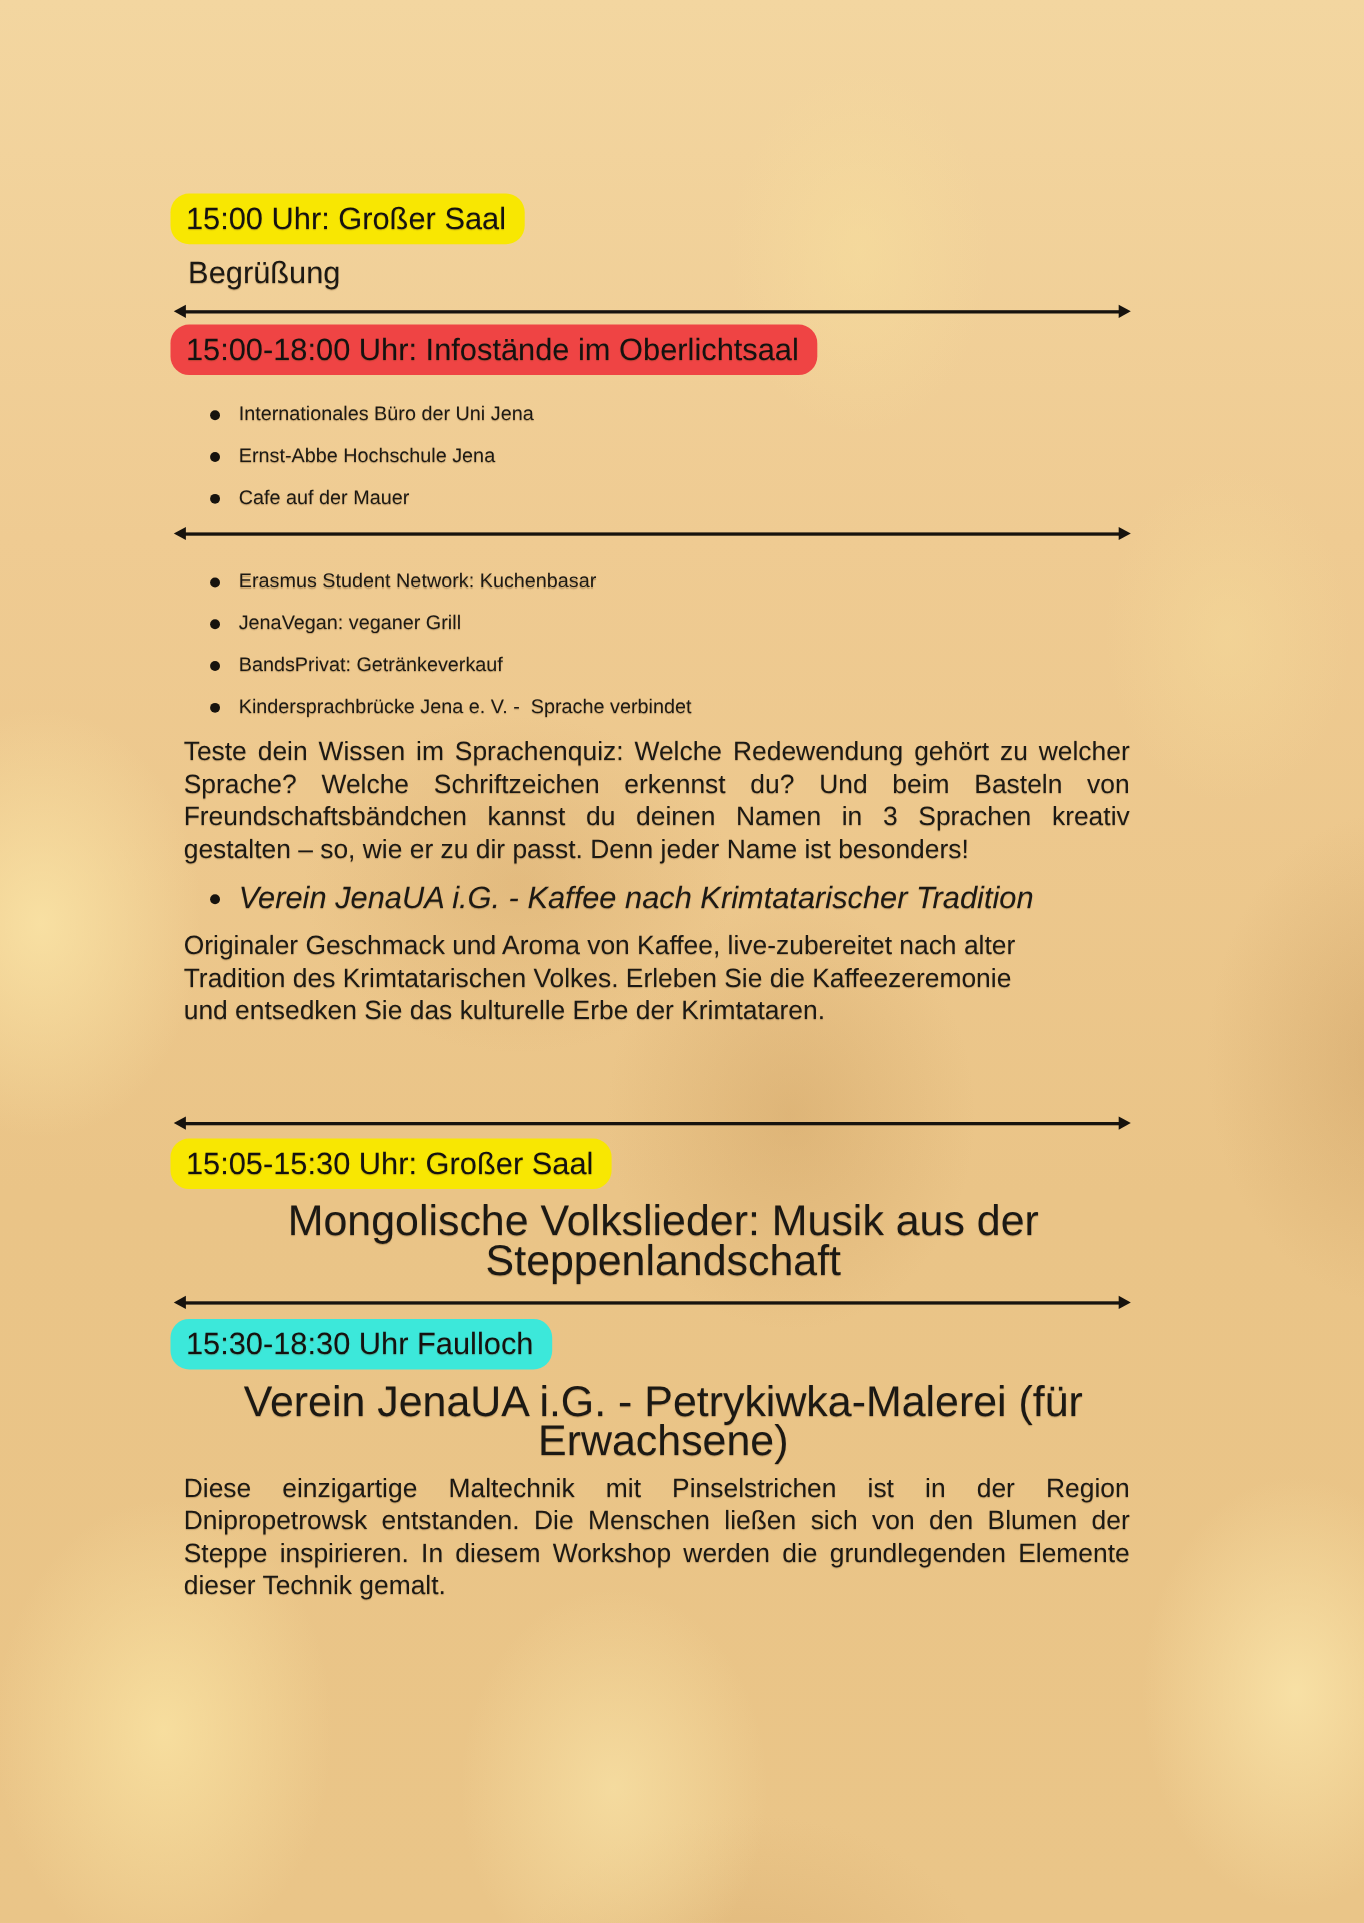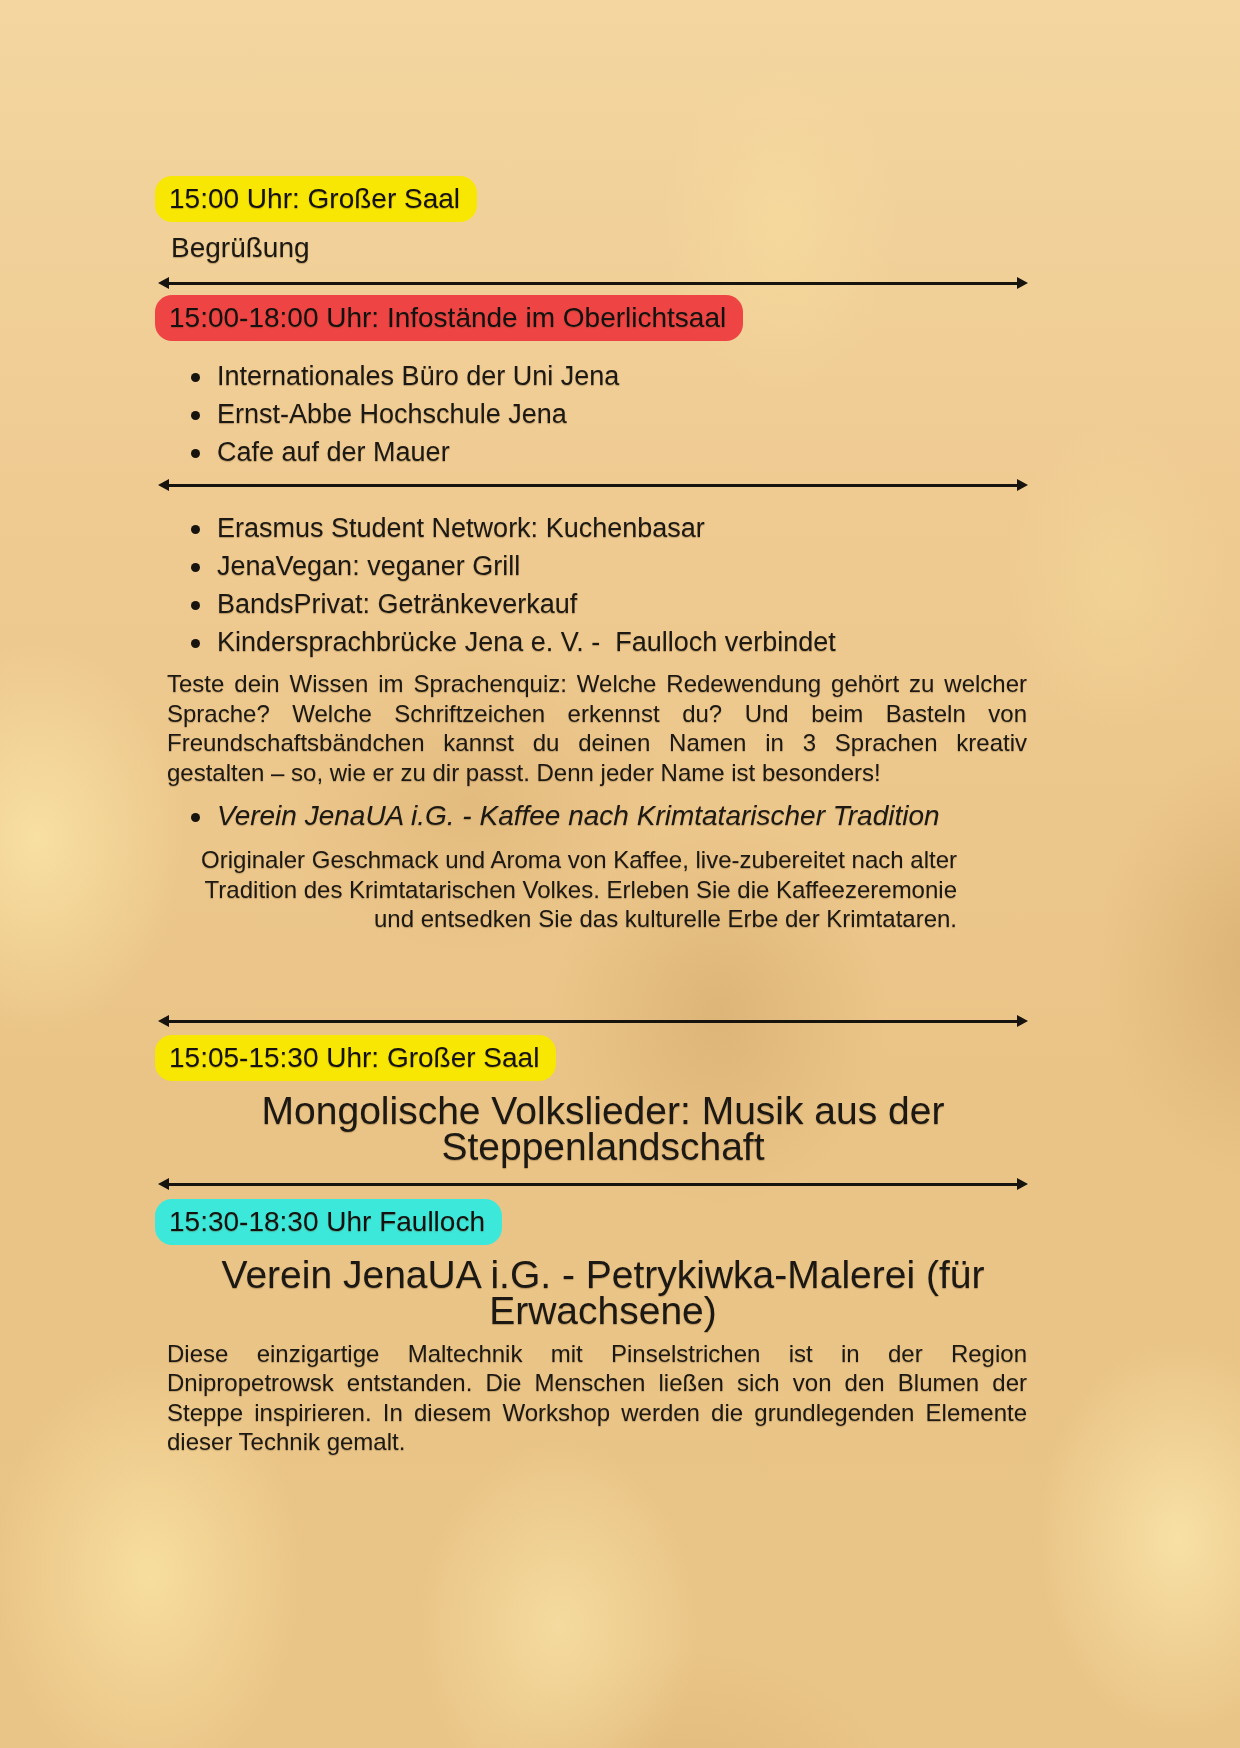--- a/index.html
+++ b/index.html
@@ -51,36 +51,36 @@
   .divider::before,.divider::after{
     content:"";position:absolute;top:-5px;width:0;height:0;border-style:solid;
   }
   .divider::before{left:-9px;border-width:6px 11px 6px 0;border-color:transparent #17130e transparent transparent;}
   .divider::after{right:-9px;border-width:6px 0 6px 11px;border-color:transparent transparent transparent #17130e;}
   ul.bullets{
     list-style:none;margin:0;padding:0 0 0 36px;
   }
   ul.bullets li{
     position:relative;
-    font-size:27px;line-height:38px;
+    font-size:18px;line-height:38px;
     padding-left:26px;
     white-space:pre-wrap;
     text-shadow:0 1px 1px rgba(96,64,20,.35);
   }
   ul.bullets li::before{
     content:"";position:absolute;left:0;top:16px;width:9px;height:9px;border-radius:50%;background:#17130e;
   }
   ul.bullets.italic li{font-style:italic;font-size:28px;}
   .para{
     font-size:24px;line-height:29.5px;
     margin:8px 0 0 12px;width:860px;
     text-align:justify;
     text-shadow:0 1px 1px rgba(96,64,20,.3);
   }
-  .para.nojustify{text-align:right;width:790px;}
+  .para.nojustify{text-align:left;width:790px;}
   
   .mt-line1{margin-top:17px;}
   .s1{margin-top:0;}
   .s2{margin-top:10px;}
   .s2 ul{margin-top:16px;}
   .s3{margin-top:14px;}
   .s3 ul{margin-top:22px;}
   .gap-before-divider3{margin-top:86px;}
   .s4{margin-top:12px;}
   .s4 .para{margin-top:10px;}
@@ -109,21 +109,21 @@
     </ul>
   </section>
 
   <div class="divider" style="margin-top:13px;"></div>
 
   <section class="s3">
     <ul class="bullets">
       <li>Erasmus Student Network: Kuchenbasar</li>
       <li>JenaVegan: veganer Grill</li>
       <li>BandsPrivat: Getränkeverkauf</li>
-      <li>Kindersprachbrücke Jena e. V. -  Faulloch verbindet</li>
+      <li>Kindersprachbrücke Jena e. V. -  Sprache verbindet</li>
     </ul>
     <p class="para">Teste dein Wissen im Sprachenquiz: Welche Redewendung gehört zu welcher Sprache? Welche Schriftzeichen erkennst du? Und beim Basteln von Freundschaftsbändchen kannst du deinen Namen in 3 Sprachen kreativ gestalten – so, wie er zu dir passt. Denn jeder Name ist besonders!</p>
     <ul class="bullets italic" style="margin-top:10px;">
       <li>Verein JenaUA i.G. - Kaffee nach Krimtatarischer Tradition</li>
     </ul>
     <p class="para nojustify" style="margin-top:10px;">Originaler Geschmack und Aroma von Kaffee, live-zubereitet nach alter Tradition des Krimtatarischen Volkes. Erleben Sie die Kaffeezeremonie und entsedken Sie das kulturelle Erbe der Krimtataren.</p>
   </section>
 
   <div class="divider gap-before-divider3"></div>
 

